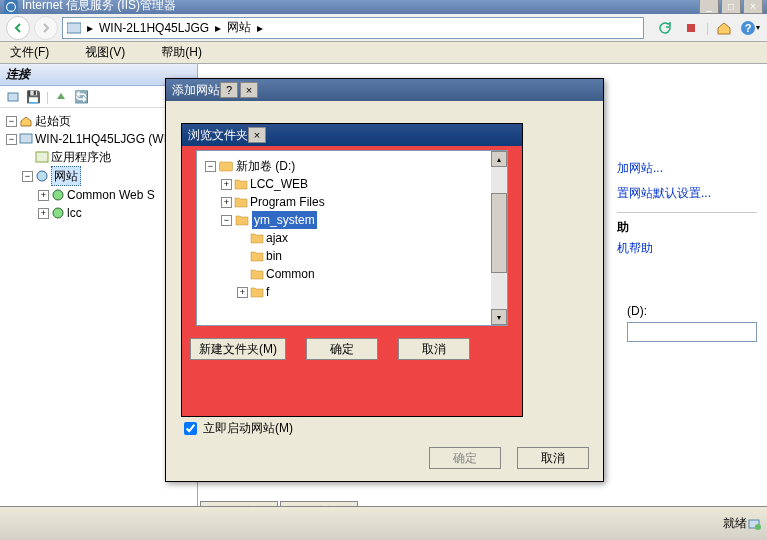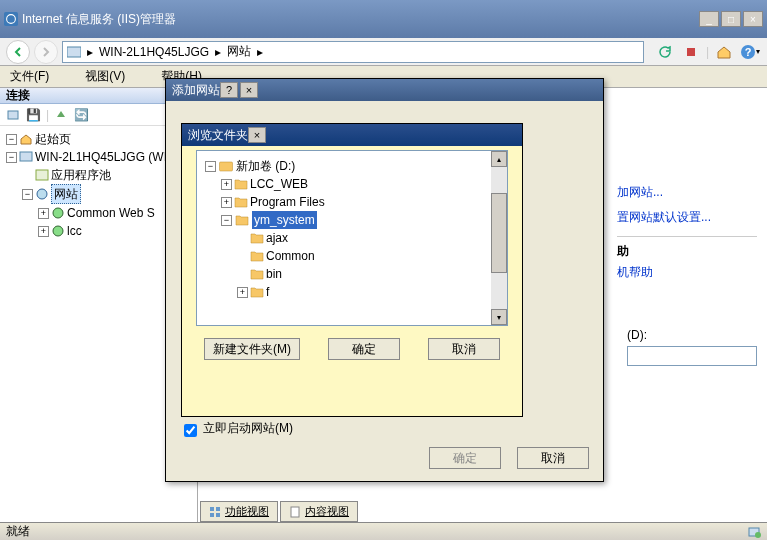--- a/index.html
+++ b/index.html
@@ -1,78 +1,78 @@
 <!DOCTYPE html>
 <html><head>
 <meta charset="utf-8">
 <style>
 * { box-sizing: border-box; margin: 0; padding: 0; font-family: "Microsoft YaHei", SimSun, Arial, sans-serif; }
 body { width: 767px; height: 540px; background: #d4d0c8; overflow: hidden; position: relative; font-size: 12px; }
 
 
-.titlebar { height: 38px; background: linear-gradient(to bottom, #7b99c4, #5d7ba8); display: flex; align-items: center; padding: 0 4px; color: #fff; }
+.titlebar { height: 14px; background: linear-gradient(to bottom, #7b99c4, #5d7ba8); display: flex; align-items: flex-end; padding: 0 4px; color: #fff; }
 .titlebar .icon { width: 14px; height: 14px; margin-right: 4px; }
 .titlebar .title { flex: 1; font-size: 12px; }
 .winbtns { display: flex; gap: 2px; }
 .winbtn { width: 20px; height: 16px; background: #d4d0c8; border: 1px solid #888; font-size: 10px; display: flex; align-items: center; justify-content: center; cursor: pointer; }
 
 
 .navbar { height: 28px; background: #f0f0f0; border-bottom: 1px solid #aaa; display: flex; align-items: center; padding: 2px 6px; gap: 4px; }
 .navbtn { width: 24px; height: 24px; border-radius: 12px; border: 1px solid #ccc; display: flex; align-items: center; justify-content: center; background: #fff; cursor: pointer; }
 .navbtn svg { width: 12px; height: 12px; }
 .addrbox { flex: 1; height: 22px; border: 1px solid #7f9db9; background: #fff; display: flex; align-items: center; padding: 0 4px; gap: 6px; }
 .rightnav { display: flex; gap: 4px; align-items: center; margin-left: 6px; }
 .iconbtn { width: 22px; height: 22px; display: flex; align-items: center; justify-content: center; cursor: pointer; }
 
 
 .menubar { height: 22px; background: #ece9d8; border-bottom: 1px solid #aaa; display: flex; align-items: center; padding: 0 6px; gap: 28px; }
 .menuitem { cursor: pointer; padding: 2px 4px; }
 
 
 .main { display: flex; height: calc(540px - 22px - 28px - 22px - 18px); }
 .leftpanel { width: 198px; background: #fff; border-right: 1px solid #aaa; display: flex; flex-direction: column; }
-.panelheader { height: 16px; background: linear-gradient(to bottom, #e8eefa, #c5d6ef); border-bottom: 1px solid #9cb6d8; display: flex; align-items: center; padding: 0 6px; font-weight: bold; }
+.panelheader { height: 22px; background: linear-gradient(to bottom, #e8eefa, #c5d6ef); border-bottom: 1px solid #9cb6d8; display: flex; align-items: center; padding: 0 6px; font-weight: bold; font-style: italic; }
 .toolbar-row { height: 22px; display: flex; align-items: center; gap: 3px; padding: 2px 4px; border-bottom: 1px solid #ddd; }
 .tinybtn { width: 18px; height: 18px; border: 1px solid transparent; display: flex; align-items: center; justify-content: center; cursor: pointer; }
 .tree { flex: 1; padding: 4px; overflow: auto; font-size: 12px; }
 .tree ul { list-style: none; padding-left: 16px; }
 .tree li { white-space: nowrap; line-height: 18px; display: flex; align-items: center; gap: 2px; }
 .tree li.row { flex-direction: row; }
 .tree .exp { width: 11px; height: 11px; border: 1px solid #888; font-size: 9px; line-height: 9px; text-align: center; cursor: pointer; background: #fff; flex: none; }
 .tree .ticon { width: 14px; height: 14px; flex: none; }
 .rightpanel { flex: 1; background: #fff; position: relative; }
 .actions { position: absolute; right: 10px; top: 60px; width: 140px; margin-top: 32px; }
 .actionlink { color: #0033cc; cursor: pointer; padding: 4px 0; display: block; }
 
 
 .bottomtabs { position: absolute; bottom: 18px; left: 200px; display: flex; gap: 2px; }
 .btab { border: 1px solid #888; padding: 2px 8px; background: #ece9d8; font-size: 11px; cursor: pointer; display: flex; align-items: center; gap: 4px; text-decoration: underline; }
 
 
-.statusbar { height: 18px; background: linear-gradient(to bottom, #ece9d8, #d4d0c8); border-top: 1px solid #888; position: absolute; bottom: 0; left: 0; right: 0; display: flex; align-items: center; padding: 0 6px; justify-content: space-between; }
+.statusbar { height: 34px; background: linear-gradient(to bottom, #ece9d8, #d4d0c8); border-top: 1px solid #888; position: absolute; bottom: 0; left: 0; right: 0; display: flex; align-items: center; padding: 0 6px; justify-content: flex-end; }
 
 
 .modal { position: absolute; border: 1px solid #000; background: #ece9d8; box-shadow: 2px 2px 6px rgba(0,0,0,0.4); }
 .modal .mtitle { height: 22px; background: linear-gradient(to bottom, #5a7aa8, #3e5c88); color: #fff; display: flex; align-items: center; padding: 0 6px; justify-content: flex-start; }
 .modal .mclose { width: 18px; height: 16px; background: #d4d0c8; border: 1px solid #888; color: #000; font-size: 11px; text-align: center; line-height: 14px; cursor: pointer; }
 
 #dlg-addsite { left: 165px; top: 78px; width: 439px; height: 404px; }
 #dlg-addsite .body { padding: 0; position: relative; height: calc(100% - 22px); }
 #dlg-addsite .btnrow { position: absolute; bottom: 12px; right: 14px; display: flex; gap: 16px; }
 .dlgbtn { width: 72px; height: 22px; border: 1px solid #888; background: #ece9d8; cursor: pointer; font-size: 12px; }
 .dlgbtn.disabled { color: #888; }
 .outerbtn { position: absolute; top: 58px; right: -85px; width: 78px; height: 22px; border: 1px solid #888; background: #ece9d8; cursor: pointer; }
-.chkrow { position: absolute; bottom: 44px; left: 18px; display: flex; align-items: flex-end; gap: 6px; }
-
-#dlg-browse { position: absolute; left: 15px; top: 22px; width: 342px; height: 294px; background: #fef9c3; border: 1px solid #000; }
+.chkrow { position: absolute; bottom: 44px; left: 18px; display: flex; align-items: center; gap: 6px; }
+
+#dlg-browse { position: absolute; left: 15px; top: 22px; width: 342px; height: 294px; background: #ef4444; border: 1px solid #000; }
 #dlg-browse .mtitle { background: linear-gradient(to bottom, #2a4e8c, #103a78); }
 #dlg-browse .prompt { padding: 10px 14px 6px; font-size: 12px; }
 #dlg-browse .treeframe { margin: 4px 14px; border: 1px solid #7f9db9; background: #fff; height: 176px; overflow: auto; position: relative; }
 #dlg-browse .treeframe .tree { padding: 6px; }
-#dlg-browse .btns { display: flex; gap: 28px; justify-content: center; padding: 8px; }
+#dlg-browse .btns { display: flex; gap: 20px; padding: 8px; }
 .foldericon { width: 14px; height: 12px; fill: #f7c767; stroke: #b88a2a; stroke-width: .5; }
 .selected { background: #316ac5; color: #fff; padding: 0 2px; }
 .scrollbar-y { position: absolute; right: 0; top: 0; bottom: 0; width: 16px; background: #e8e8e8; display: flex; flex-direction: column; }
 .scrollbar-y .arr { height: 16px; background: #d4d0c8; border: 1px solid #888; cursor: pointer; display:flex;align-items:center;justify-content:center;font-size:8px;}
 .scrollbar-y .thumb { flex: none; background: #d4d0c8; border: 1px solid #888; cursor: pointer; }
 
 
 .partial-field { position: absolute; right: 10px; top: 240px; }
 .partial-field .lbl { font-size:12px; margin-bottom:4px; }
 .partial-field input { width: 130px; height: 20px; border:1px solid #7f9db9; padding:0 3px; }
@@ -317,28 +317,28 @@
                         <svg class="foldericon" viewBox="0 0 14 12">
                           <path d="M1 2h4l1 1h7v8H1z"></path>
                         </svg>
                         <span>ajax</span>
                       </li>
                     <li class="row">
                         <span style="width:11px"></span>
                         <svg class="foldericon" viewBox="0 0 14 12">
                           <path d="M1 2h4l1 1h7v8H1z"></path>
                         </svg>
-                        <span>Common</span>
+                        <span>bin</span>
                       </li>
                     <li class="row">
                         <span style="width:11px"></span>
                         <svg class="foldericon" viewBox="0 0 14 12">
                           <path d="M1 2h4l1 1h7v8H1z"></path>
                         </svg>
-                        <span>bin</span>
+                        <span>Common</span>
                       </li>
                     <li class="row">
                         <span class="exp">+</span>
                         <svg class="foldericon" viewBox="0 0 14 12">
                           <path d="M1 2h4l1 1h7v8H1z"></path>
                         </svg>
                         <span>f</span>
                       </li>
                   </ul>
                 </li>

